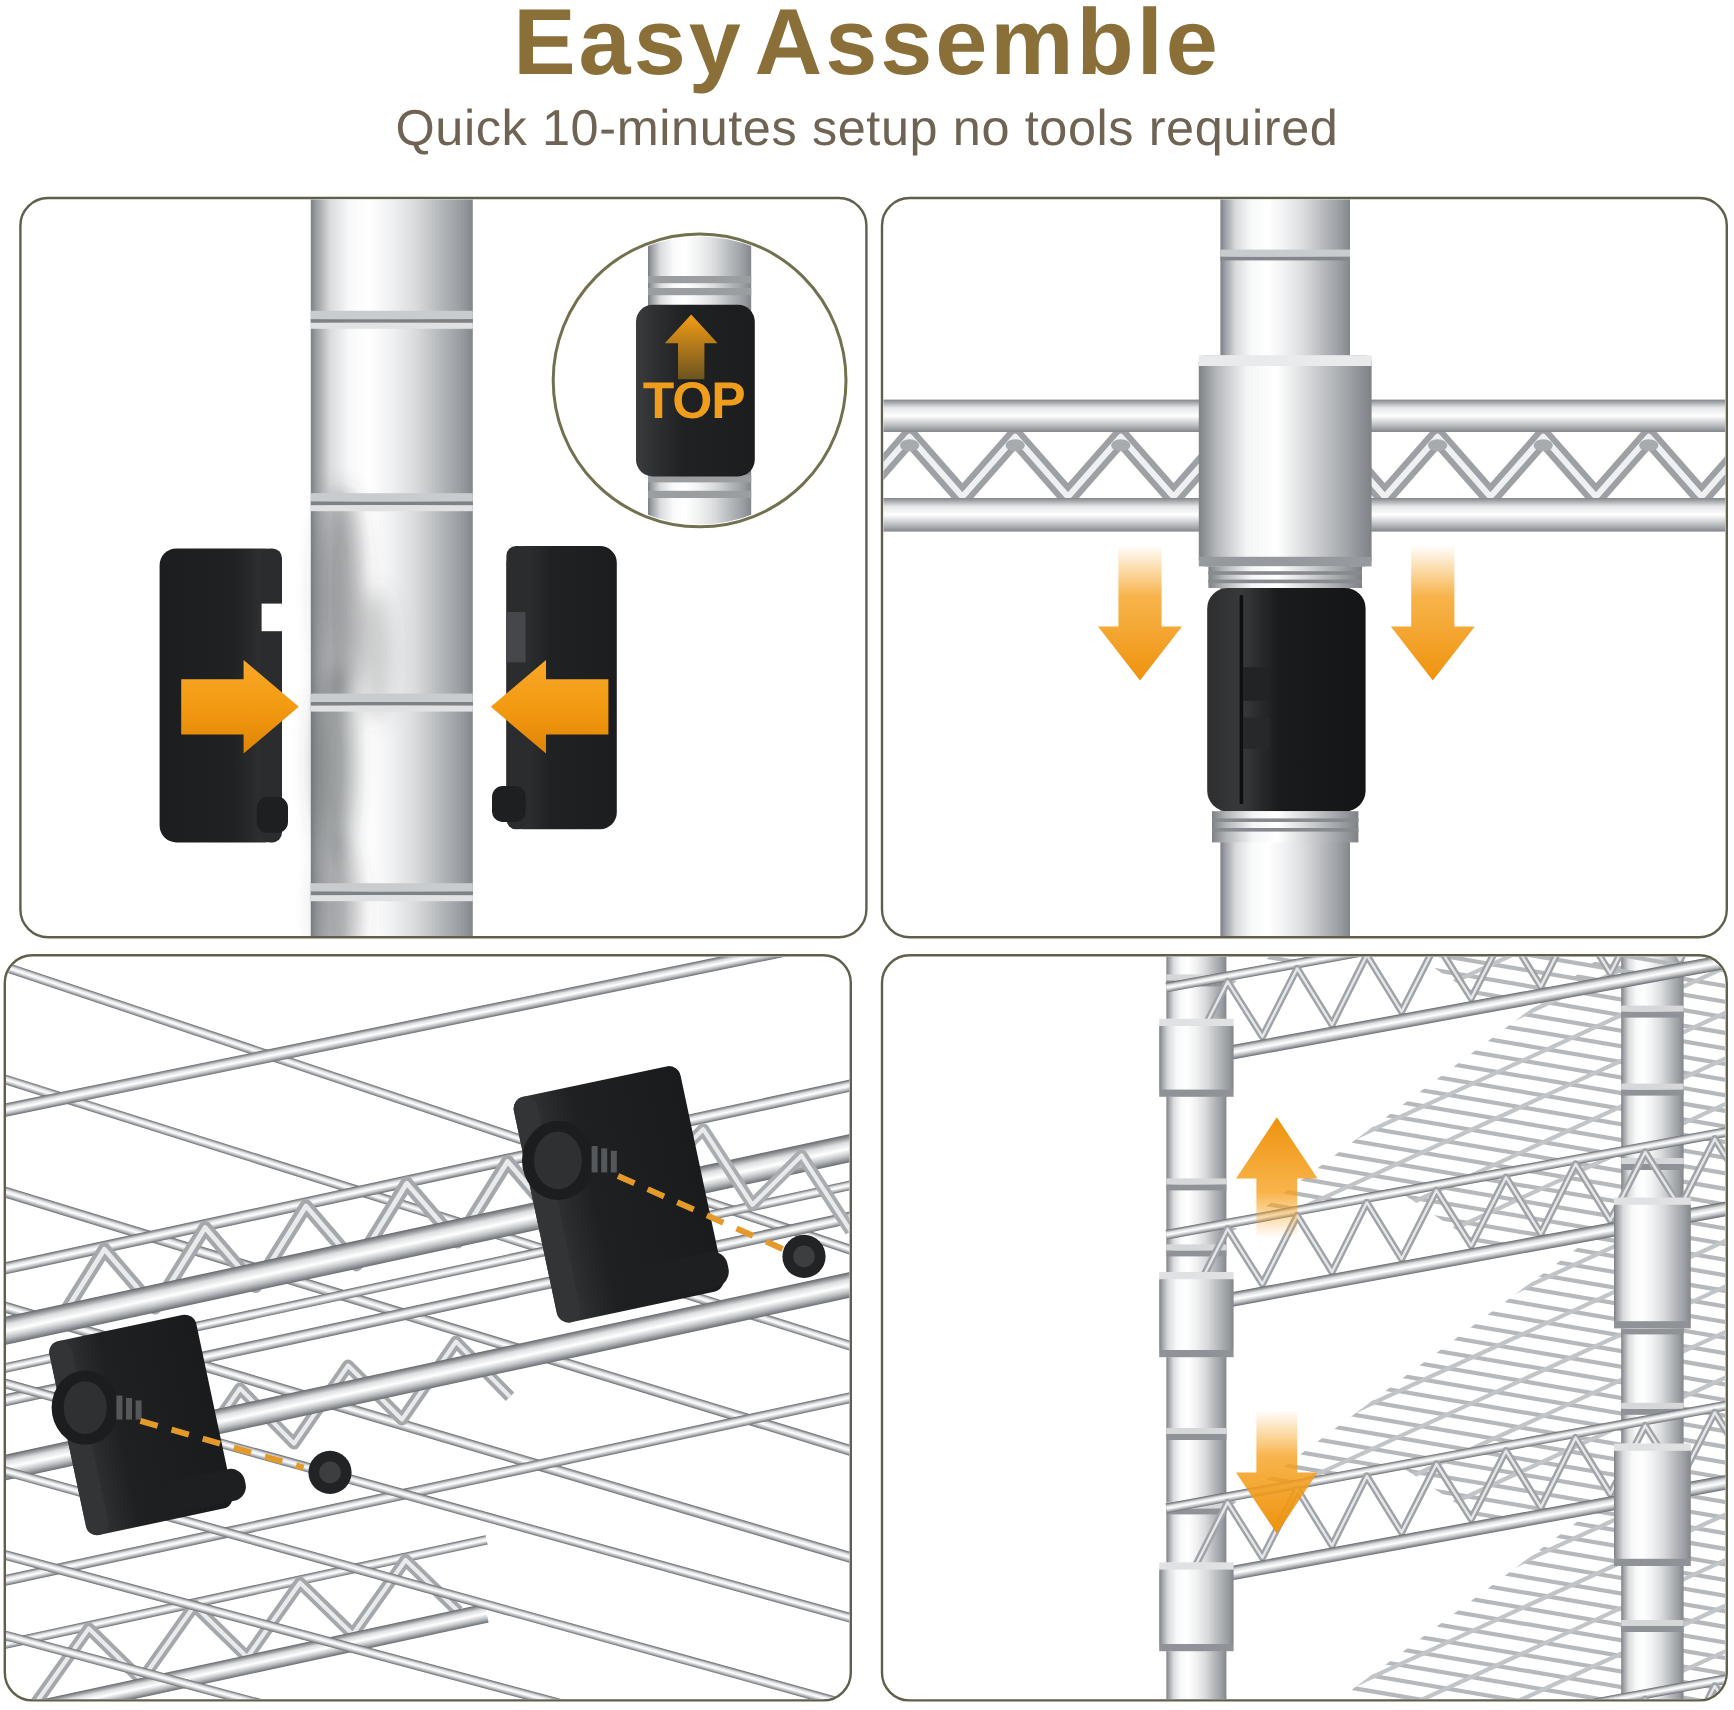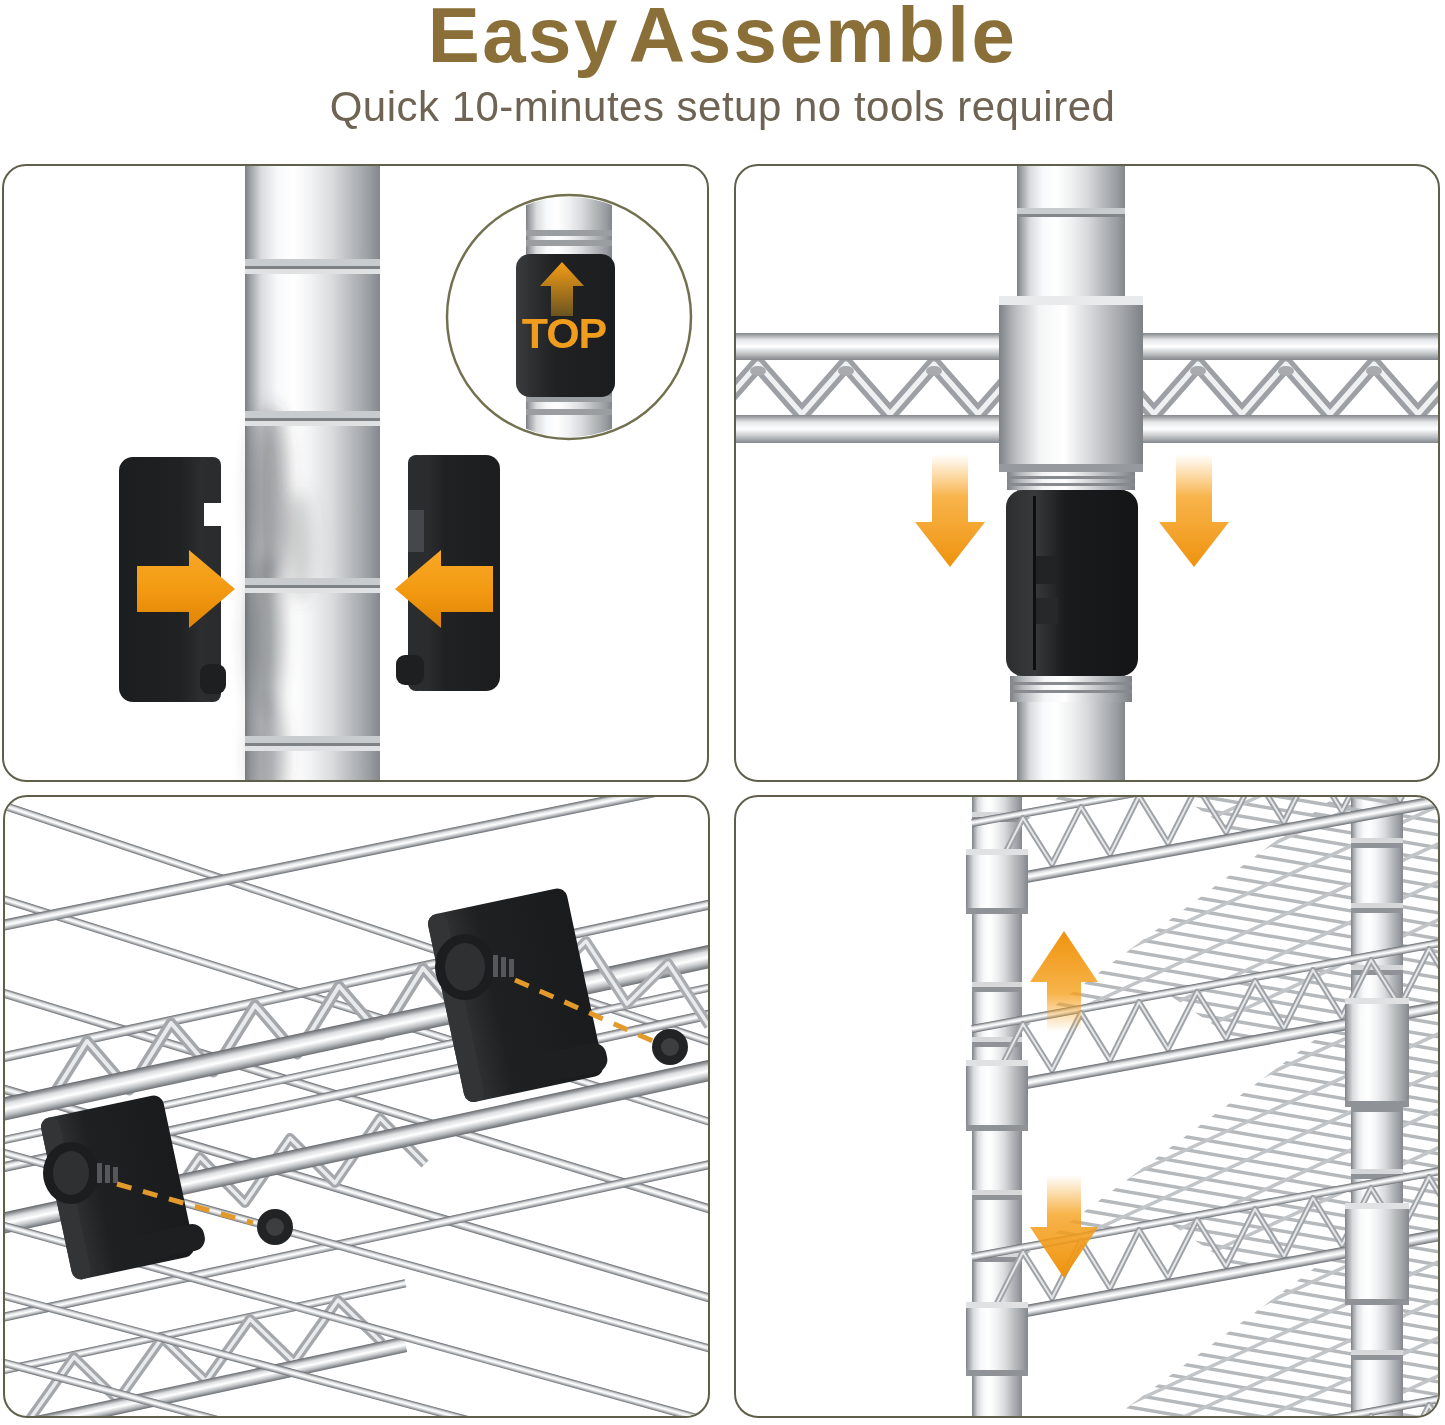--- a/index.html
+++ b/index.html
@@ -1,20 +1,20 @@
 <!DOCTYPE html>
 <html><head>
 <meta charset="utf-8">
 <style>
 html,body{margin:0;padding:0;}
 body{width:1445px;height:1425px;background:#ffffff;font-family:"Liberation Sans",sans-serif;position:relative;overflow:hidden;}
 .t1{position:absolute;top:-10px;left:0;width:1445px;text-align:center;font-size:78px;font-weight:bold;color:#8a6f38;letter-spacing:2.5px;}
 .t2{position:absolute;top:83px;left:0;width:1445px;text-align:center;font-size:42px;font-weight:normal;color:#6f6454;letter-spacing:0.5px;}
 .q{position:absolute;border:2px solid #605f4b;border-radius:24px;background:#fff;overflow:hidden;}
-#q1{left:2px;top:164px;width:703px;height:614px;}
+#q1{left:16px;top:164px;width:703px;height:614px;}
 #q2{left:734px;top:164px;width:702px;height:614px;}
 #q3{left:3px;top:795px;width:703px;height:619px;}
 #q4{left:734px;top:795px;width:702px;height:619px;}
 svg{display:block;position:absolute;left:0;top:0;}
 </style>
 </head>
 <body>
 <div class="t1">Easy Assemble</div>
 <div class="t2">Quick 10-minutes setup no tools required</div>
 <div class="q" id="q1">

